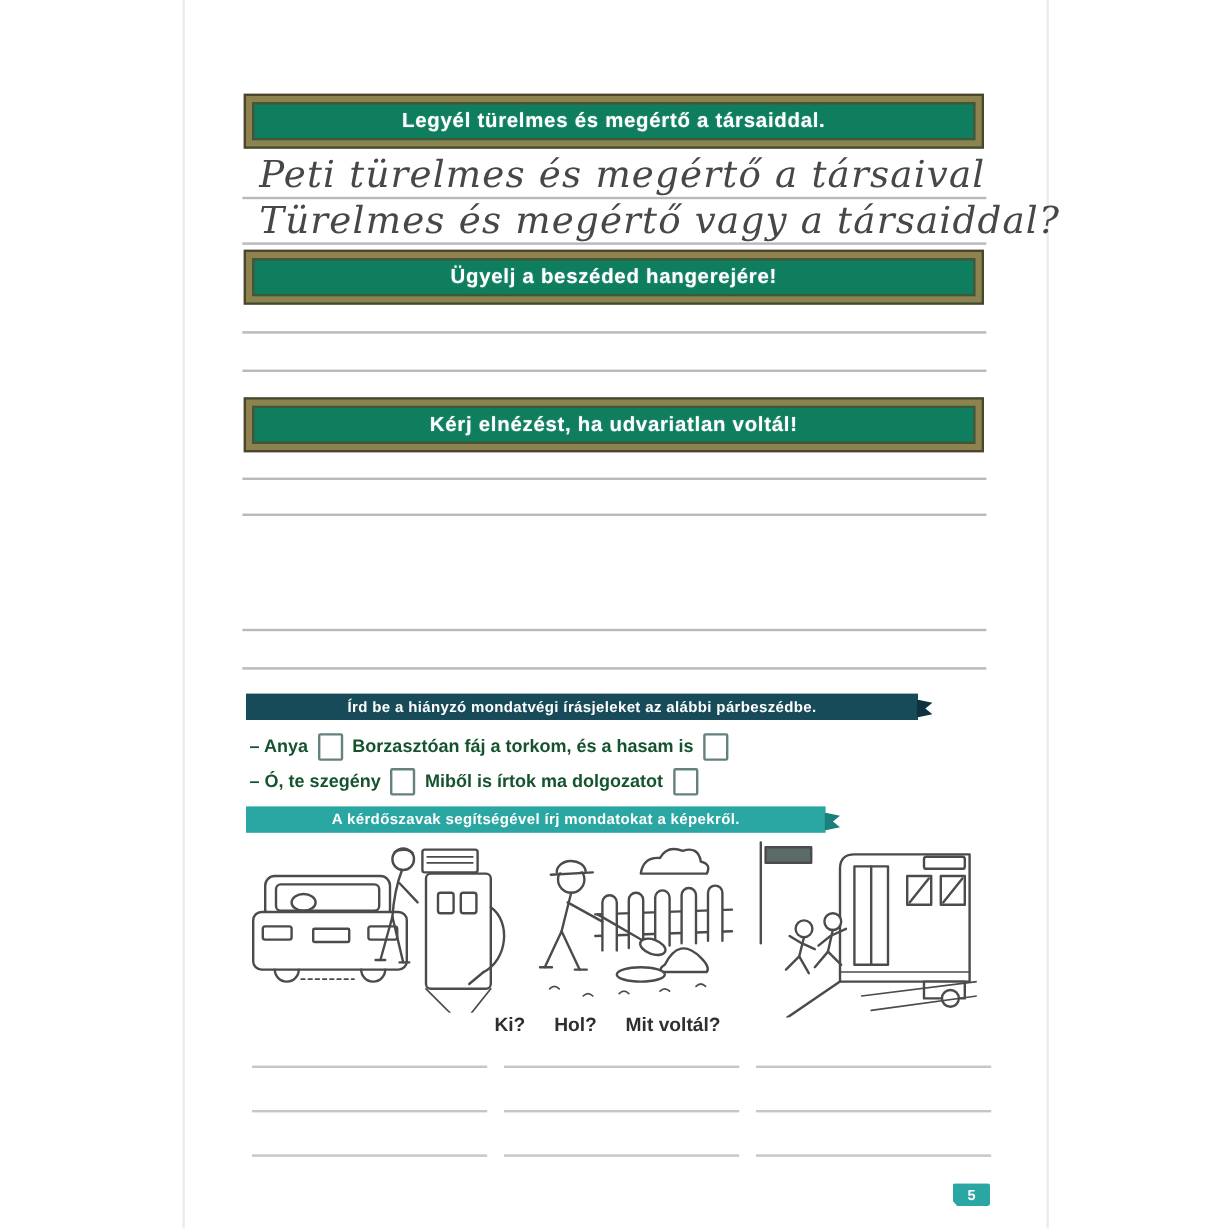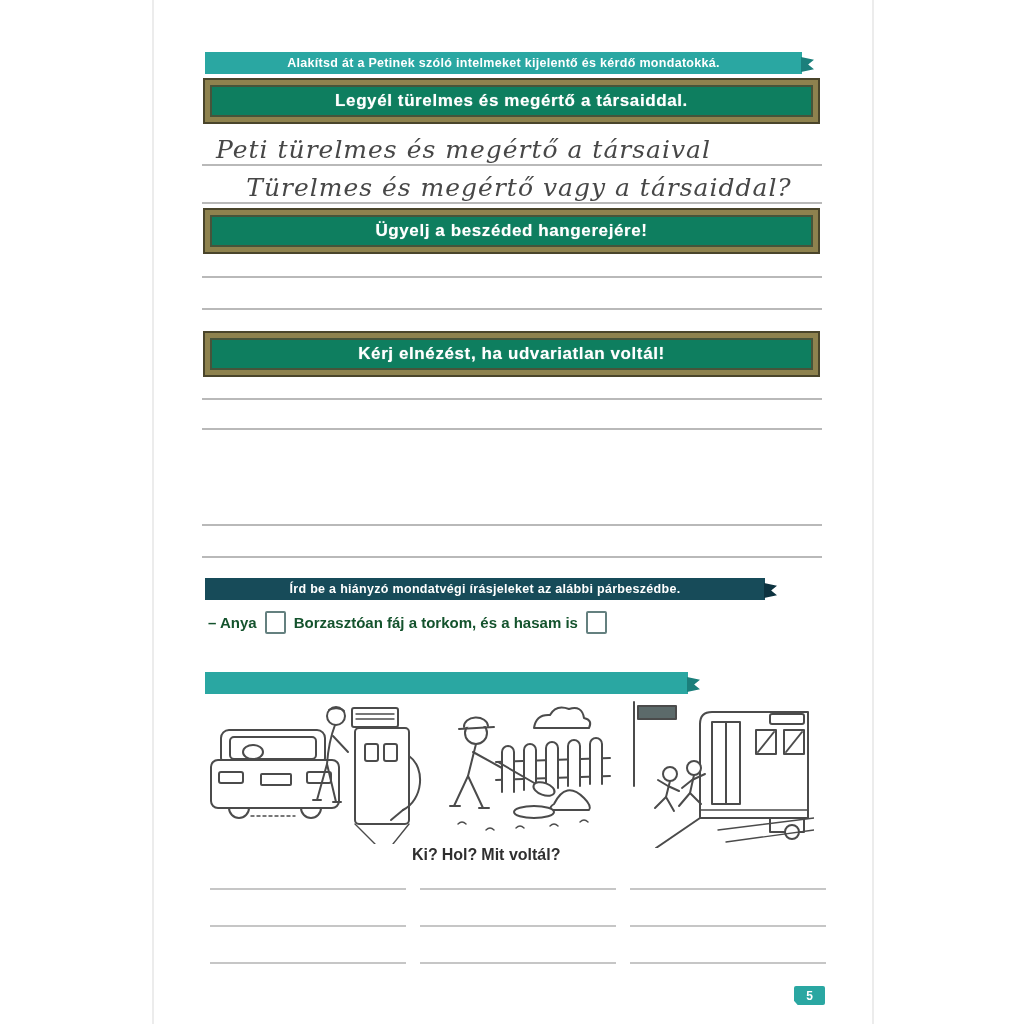--- a/index.html
+++ b/index.html
@@ -24,64 +24,60 @@
   .board{position:absolute;left:205px;width:613px;height:42px;background:#0e7e5f;
          border:5px solid #8e824e;box-sizing:border-box;
          box-shadow:0 0 0 2px #4a452b, inset 0 0 0 2px #46543a;
          display:flex;align-items:center;justify-content:center;}
   .board span{color:#ffffff;font-size:17px;font-weight:bold;letter-spacing:0.6px;
          text-shadow:0 0 1px rgba(255,255,255,0.6);}
 
   
   .ansline{position:absolute;left:202px;width:620px;height:40px;
            border-bottom:2px solid #b9b9b9;display:flex;align-items:flex-end;}
-  .cursive{font-family:"DejaVu Serif",serif;font-style:italic;font-size:25px;
+  .cursive{font-family:"DejaVu Serif",serif;font-style:italic;font-size:31px;
            color:#474747;letter-spacing:1px;padding-left:14px;white-space:nowrap;}
 
   
   .dlg{position:absolute;left:208px;display:flex;align-items:center;gap:8px;
        font-size:15px;font-weight:bold;color:#14532d;white-space:nowrap;}
   .box{display:inline-block;width:17px;height:19px;border:2px solid #64807f;
        border-radius:2px;background:#ffffff;}
 
   
   .pic{position:absolute;}
   .pic svg{display:block;}
 
   .qwords{position:absolute;left:412px;top:846px;width:210px;
-          font-size:16px;font-weight:bold;color:#2f2f2f;display:flex;gap:4px;
+          font-size:16px;font-weight:bold;color:#2f2f2f;display:flex;gap:24px;
           white-space:nowrap;}
 
   .wline{position:absolute;height:0;border-top:2px solid #c6c6c6;}
 
   .badge{position:absolute;left:794px;top:986px;width:31px;height:19px;background:#2aa7a2;
          border-radius:2px;color:#ffffff;font-size:12px;font-weight:bold;
          display:flex;align-items:center;justify-content:center;
          clip-path:polygon(0 0,100% 0,100% 100%,12% 100%,0 78%);}
 </style>
 </head>
 <body>
 
 <div class="page">
 
   <div class="page-edge edge-left"></div>
   <div class="page-edge edge-right"></div>
 
-  <div class="ribbon teal-bg" style="left:205px;top:52px;width:597px;">
-    <span>Alakítsd át a Petinek szóló intelmeket kijelentő és kérdő mondatokká.</span>
-    <span class="tail teal-tail"></span>
-  </div>
 
   <div class="board" style="top:80px;">
     <span>Legyél türelmes és megértő a társaiddal.</span>
   </div>
   <div class="ansline" style="top:124px;">
     <span class="cursive">Peti türelmes és megértő a társaival</span>
   </div>
-  <div class="ansline" style="top:162px;justify-content:center;">
+  <div class="ansline" style="top:162px;">
     <span class="cursive">Türelmes és megértő vagy a társaiddal?</span>
   </div>
 
   <div class="board" style="top:210px;">
     <span>Ügyelj a beszéded hangerejére!</span>
   </div>
   <div class="ansline" style="top:236px;"></div>
   <div class="ansline" style="top:268px;"></div>
 
   <div class="board" style="top:333px;">
@@ -97,22 +93,29 @@
     <span>Írd be a hiányzó mondatvégi írásjeleket az alábbi párbeszédbe.</span>
     <span class="tail petrol-tail"></span>
   </div>
 
   <div class="dlg" style="top:611px;">
     <span>– Anya</span>
     <span class="box"></span>
     <span>Borzasztóan fáj a torkom, és a hasam is</span>
     <span class="box"></span>
   </div>
+  <div class="dlg" style="top:640px;">
+    <span>– Ó, te szegény</span>
+    <span class="box"></span>
+    <span>Miből is írtok ma dolgozatot</span>
+    <span class="box"></span>
+  </div>
 
   <div class="ribbon teal-bg" style="left:205px;top:672px;width:483px;">
+    <span>A kérdőszavak segítségével írj mondatokat a képekről.</span>
     <span class="tail teal-tail"></span>
   </div>
 
   <div class="pic" style="left:205px;top:700px;">
     <svg width="225" height="144" viewBox="0 0 225 144" fill="none" stroke="#4b4b4b" stroke-width="2" stroke-linecap="round" stroke-linejoin="round">
 
       <rect x="150" y="28" width="54" height="96" rx="4" fill="#ffffff"></rect>
       <rect x="147" y="8" width="46" height="19" rx="2" fill="#ffffff"></rect>
       <line x1="151" y1="14" x2="189" y2="14" stroke-width="1.4"></line>
       <line x1="151" y1="19" x2="189" y2="19" stroke-width="1.4"></line>

